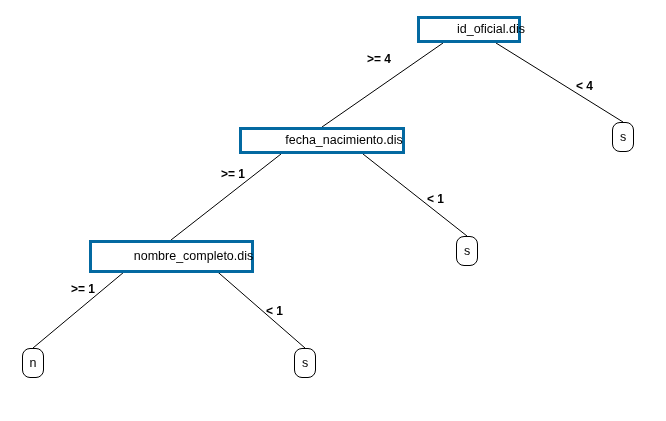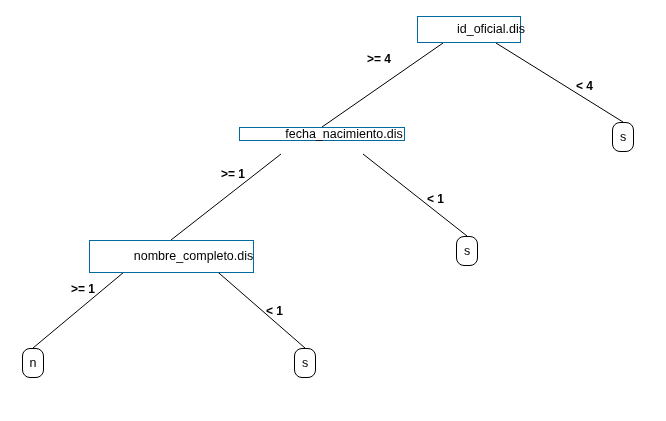--- a/index.html
+++ b/index.html
@@ -21,21 +21,21 @@
   #edges {
     position: absolute;
     left: 0;
     top: 0;
     width: 666px;
     height: 421px;
   }
   .node-internal {
     position: absolute;
     box-sizing: border-box;
-    border: 1px solid #0369a1;
+    border: 3px solid #0369a1;
     background: #ffffff;
     color: #000000;
     font-family: "Liberation Sans", sans-serif;
     font-size: 12.5px;
     line-height: 1;
     display: flex;
     align-items: center;
     justify-content: center;
     white-space: nowrap;
     letter-spacing: 0px;
@@ -78,21 +78,21 @@
       <line x1="443" y1="43" x2="322" y2="127" stroke="#000000" stroke-width="1"></line>
       <line x1="496" y1="43" x2="623" y2="122" stroke="#000000" stroke-width="1"></line>
       <line x1="281" y1="154" x2="171" y2="240" stroke="#000000" stroke-width="1"></line>
       <line x1="363" y1="154" x2="467" y2="236" stroke="#000000" stroke-width="1"></line>
       <line x1="130" y1="267" x2="33" y2="348" stroke="#000000" stroke-width="1"></line>
       <line x1="212" y1="267" x2="305" y2="348" stroke="#000000" stroke-width="1"></line>
     </svg>
 
   <div id="nodes">
       <div class="node-internal" style="left: 417px; top: 16px; width: 104px; height: 27px;">id_oficial.dis</div>
-      <div class="node-internal" style="left: 239px; top: 127px; width: 166px; height: 14px;">fecha_nacimiento.dis</div>
+      <div class="node-internal" style="left: 239px; top: 127px; width: 166px; height: 27px;">fecha_nacimiento.dis</div>
       <div class="node-internal" style="left: 89px; top: 240px; width: 165px; height: 33px;">nombre_completo.dis</div>
       <div class="node-leaf" style="left: 612px; top: 122px; width: 22px; height: 30px;">s</div>
       <div class="node-leaf" style="left: 456px; top: 236px; width: 22px; height: 30px;">s</div>
       <div class="node-leaf" style="left: 22px; top: 348px; width: 22px; height: 30px;">n</div>
       <div class="node-leaf" style="left: 294px; top: 348px; width: 22px; height: 30px;">s</div>
     </div>
   <div id="labels">
       <div class="edge-label" style="left: 367px; top: 53px;">&gt;= 4</div>
       <div class="edge-label" style="left: 576px; top: 80px;">&lt; 4</div>
       <div class="edge-label" style="left: 221px; top: 168px;">&gt;= 1</div>

